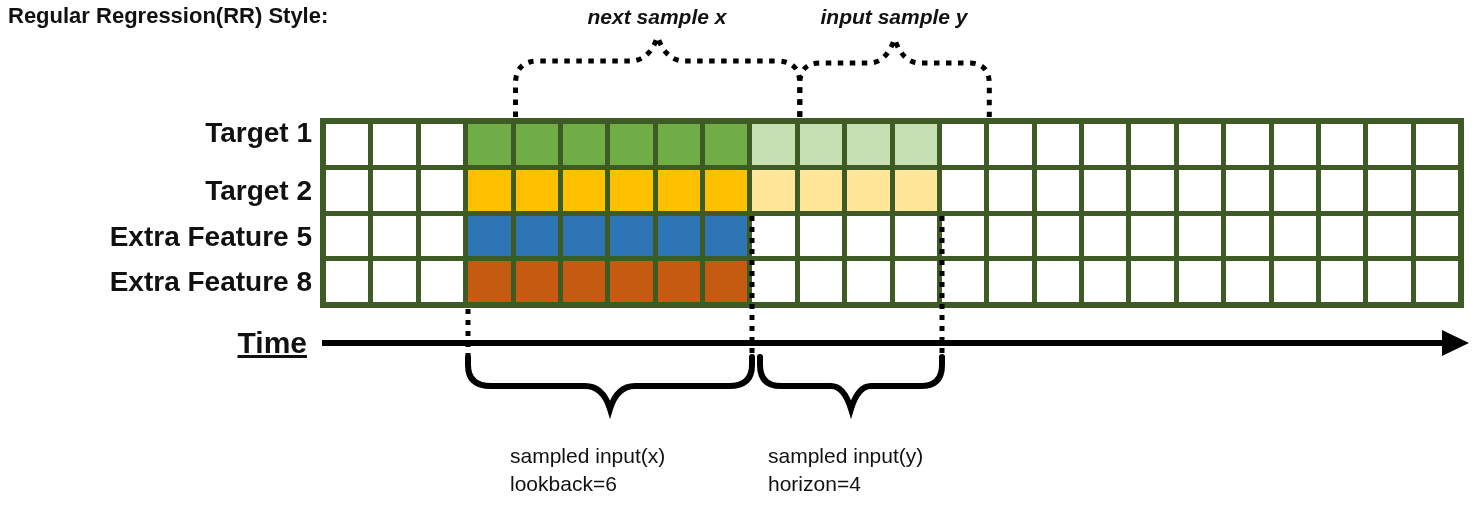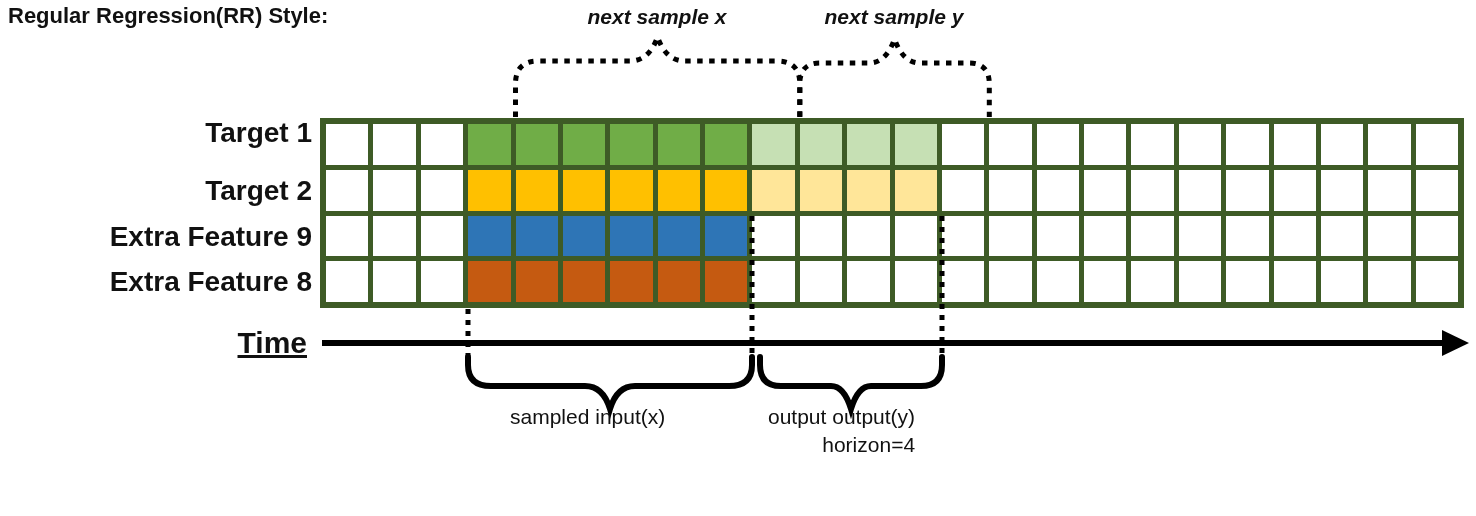--- a/index.html
+++ b/index.html
@@ -26,40 +26,39 @@
   .row-label{
     position:absolute;left:0;width:312px;text-align:right;
     font-size:28px;font-weight:bold;height:41px;line-height:41px;
     white-space:nowrap;
   }
   .time-label{
     position:absolute;left:177px;top:326px;width:130px;text-align:right;
     font-size:30px;font-weight:bold;text-decoration:underline;
   }
   .note-block{
-    position:absolute;top:403px;font-size:21px;line-height:28px;
+    position:absolute;top:442px;font-size:21px;line-height:28px;
     white-space:nowrap;
-    text-align:right;
   }
   #input-note{left:510px;}
   #output-note{left:768px;}
   svg.overlay{position:absolute;left:0;top:0;pointer-events:none;}
 </style>
 </head>
 <body>
 
 <div class="title">Regular Regression(RR) Style:</div>
 
 <div class="top-label" id="next-x-label">next sample x</div>
-<div class="top-label" id="next-y-label">next sample y</div>
+<div class="top-label" id="next-y-label">input sample y</div>
 
 <div id="row-labels">
     <div class="row-label" style="top: 112px;">Target 1</div>
     <div class="row-label" style="top: 169.75px;">Target 2</div>
-    <div class="row-label" style="top: 215.5px;">Extra Feature 9</div>
+    <div class="row-label" style="top: 215.5px;">Extra Feature 5</div>
     <div class="row-label" style="top: 261.25px;">Extra Feature 8</div>
   </div>
 
 <div id="grid" style="background: rgb(62, 91, 38);">
     <div class="cell" style="background: rgb(255, 255, 255);"></div>
     <div class="cell" style="background: rgb(255, 255, 255);"></div>
     <div class="cell" style="background: rgb(255, 255, 255);"></div>
     <div class="cell" style="background: rgb(112, 173, 71);"></div>
     <div class="cell" style="background: rgb(112, 173, 71);"></div>
     <div class="cell" style="background: rgb(112, 173, 71);"></div>
@@ -168,18 +167,19 @@
 
   <line x1="322" y1="343" x2="1446" y2="343" stroke="#000" stroke-width="6"></line>
   <polygon points="1442,330 1469,343 1442,356" fill="#000"></polygon>
 
   <path d="M468 357 L468 365 Q468 386 491 386 L585 386 Q603 386 610 409 Q617 386 635 386 L729 386 Q752 386 752 365 L752 357" fill="none" stroke="#000" stroke-width="6" stroke-linecap="round"></path>
   <path d="M760 357 L760 365 Q760 386 781 386 L831 386 Q844 386 851 409 Q858 386 871 386 L921 386 Q942 386 942 365 L942 357" fill="none" stroke="#000" stroke-width="6" stroke-linecap="round"></path>
 </svg>
 
 <div class="note-block" id="input-note">
   <div>sampled input(x)</div>
+  <div>lookback=6</div>
 </div>
 
 <div class="note-block" id="output-note">
-  <div>output output(y)</div>
+  <div>sampled input(y)</div>
   <div>horizon=4</div>
 </div>
 
 </body></html>

